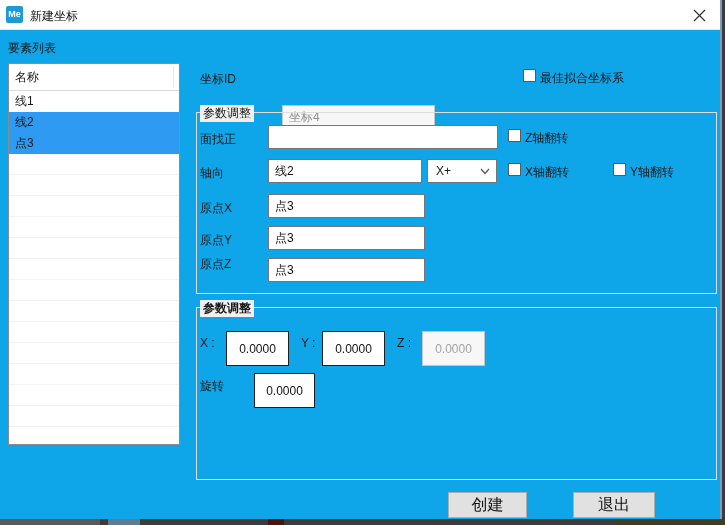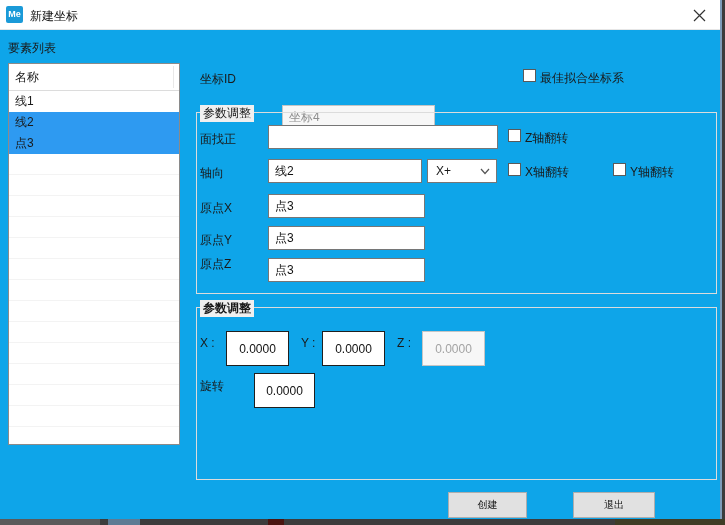--- a/index.html
+++ b/index.html
@@ -74,21 +74,21 @@
   .combo .combo-arrow { position:absolute; right:6px; top:8px; color:#555; }
 
   .groupbox { position:absolute; border:1px solid #dcdcdc; }
   .groupbox .group-title {
     position:absolute; top:-8px; left:3px; background:#f0f0f0; padding:0 3px;
     white-space:nowrap;
   }
 
   .btn {
     position:absolute; height:26px; background:#e1e1e1; border:1px solid #adadad;
-    font-family:inherit; font-size:10px; color:#111; cursor:pointer;
+    font-family:inherit; font-size:16px; color:#111; cursor:pointer;
   }
 
   
   .bottom-sliver { position:absolute; left:0; top:519px; width:725px; height:6px; background:#3c3c3c; }
   .sliver-seg { position:absolute; top:0; height:6px; }
 </style>
 </head>
 <body>
 
 <div class="window">

